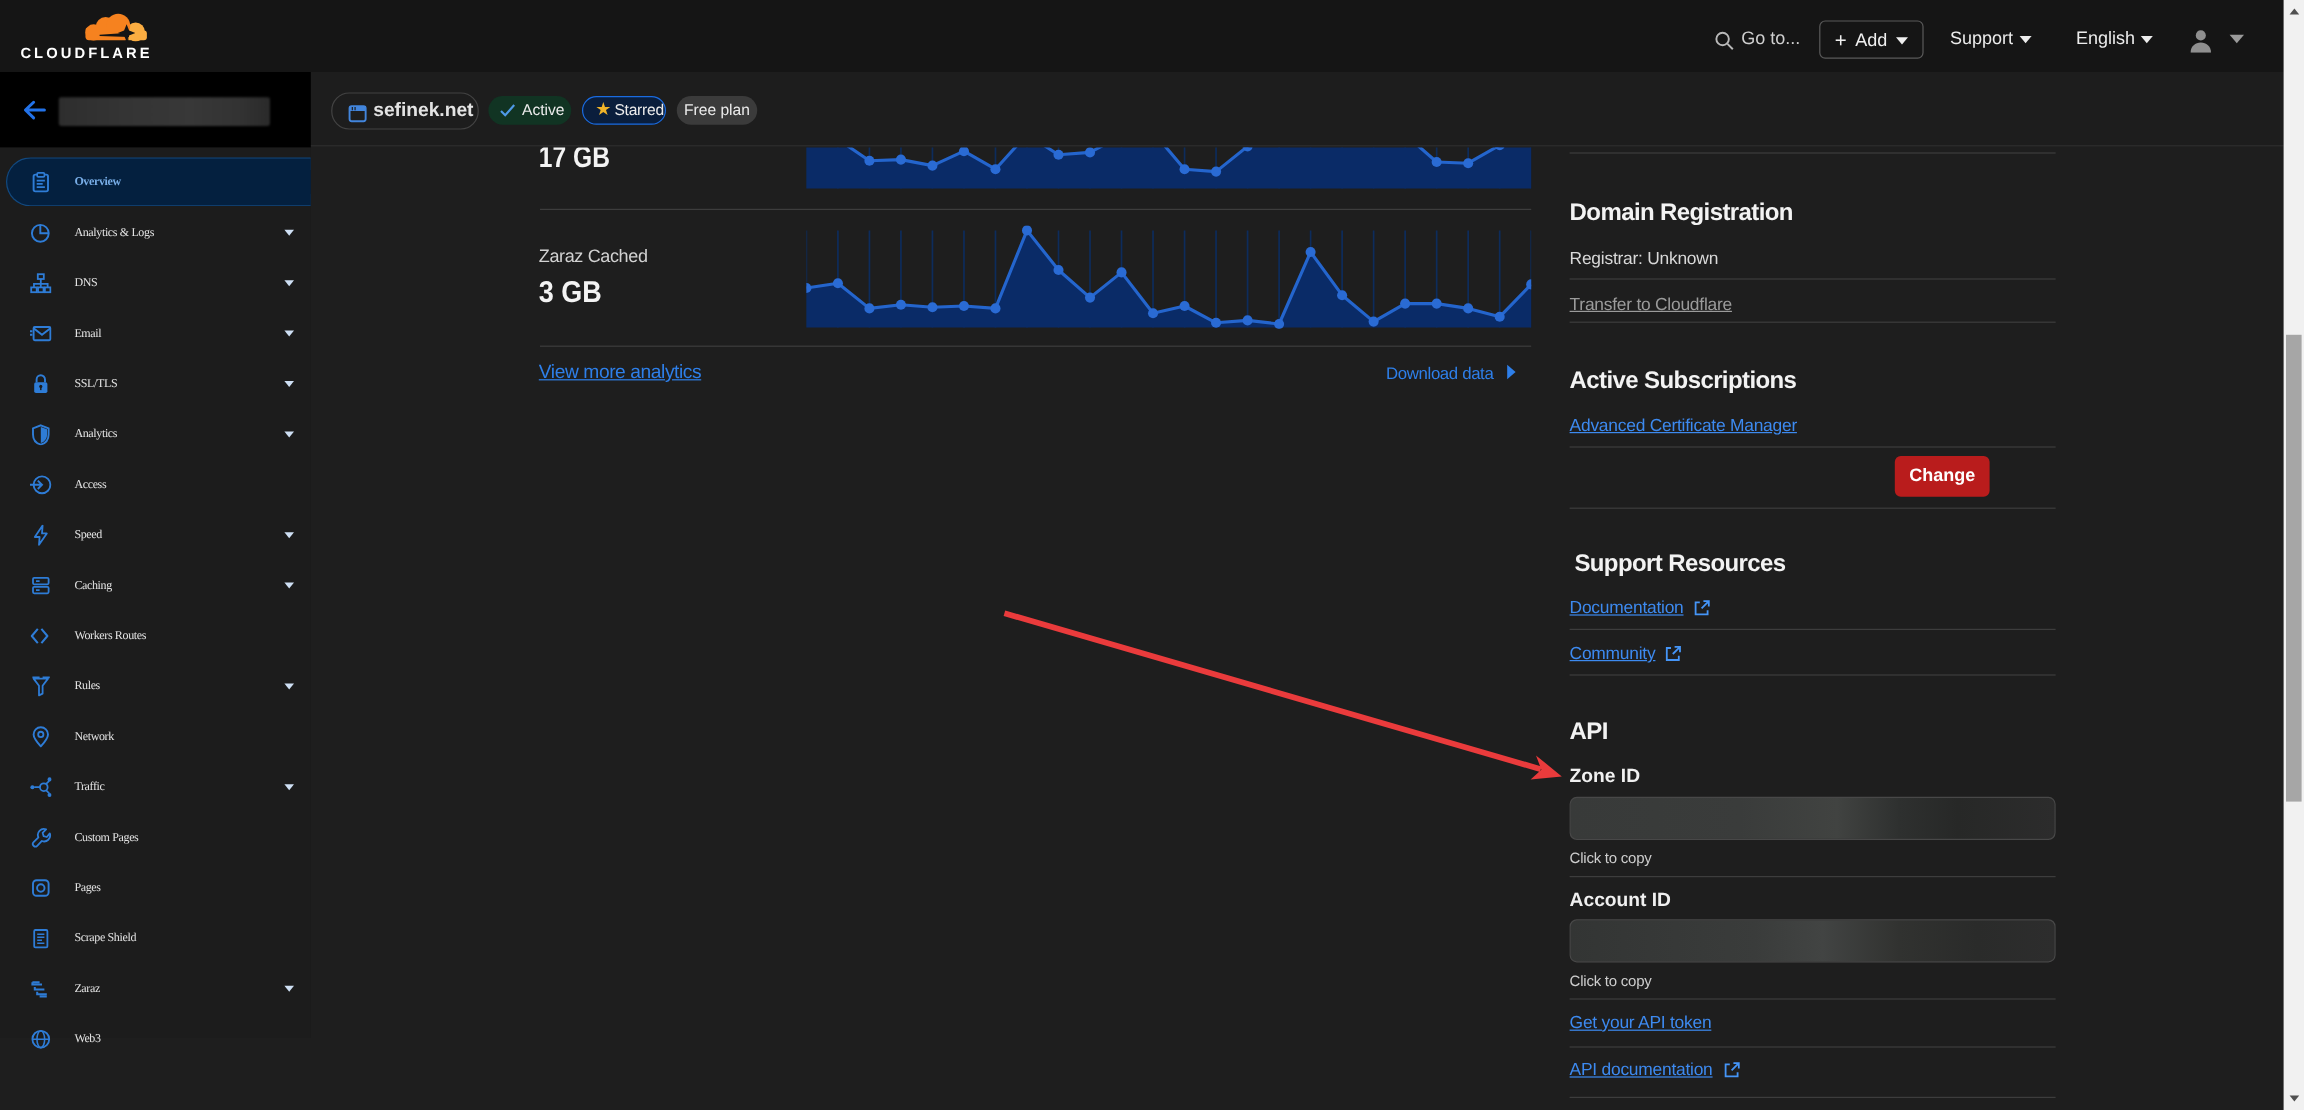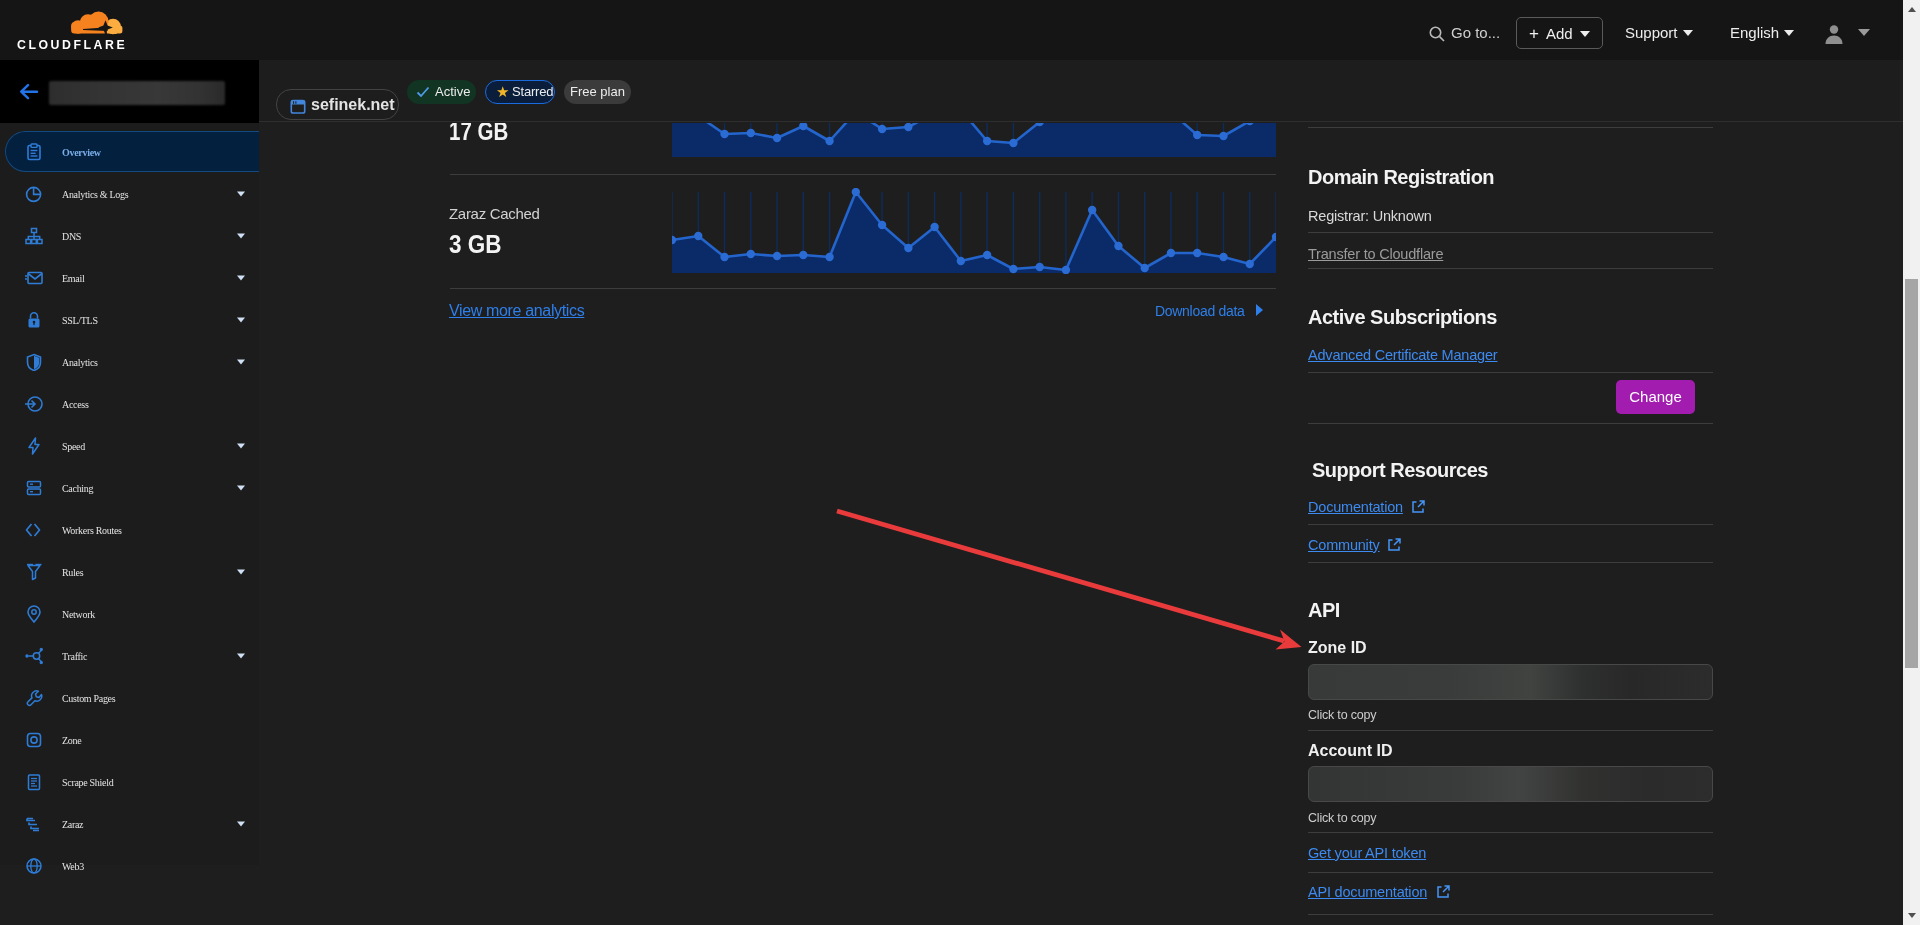--- a/index.html
+++ b/index.html
@@ -92,21 +92,21 @@
 
   <div class="abs" id="bar2"></div>
   <div class="abs" id="bar2l"></div>
 
   <svg class="abs" style="left:19px; top:82px;" width="20" height="20" viewBox="0 0 20 20">
     <path d="M18 9.7H2.5 M9 3.2 2.2 9.7l6.8 6.5" fill="none" stroke="#2272e8" stroke-width="2.5" stroke-linecap="round" stroke-linejoin="round"></path>
   </svg>
   <div class="abs" style="left:49px; top:81px; width:176px; height:24px; border-radius:2px;
       background:linear-gradient(90deg,#2e2e2e 0%,#343434 30%,#383838 62%,#333333 85%,#2a2a2a 100%); filter:blur(1px);"></div>
 
-  <div class="abs" style="left:276px; top:77px; width:123px; height:31px; border:1px solid #434343; border-radius:15px;margin-top:12px;">
+  <div class="abs" style="left:276px; top:77px; width:123px; height:31px; border:1px solid #434343; border-radius:15px;">
     <svg style="position:absolute; left:13px; top:9px;" width="16" height="16" viewBox="0 0 16 16">
       <rect x="1.3" y="1.5" width="13.4" height="12.5" rx="1.8" fill="none" stroke="#4285dc" stroke-width="1.6"></rect>
       <rect x="1.3" y="1.5" width="13.4" height="4" fill="#4285dc"></rect>
       <line x1="3.6" y1="2.2" x2="3.6" y2="4.8" stroke="#1d1d1d" stroke-width="1"></line>
       <line x1="5.9" y1="2.2" x2="5.9" y2="4.8" stroke="#1d1d1d" stroke-width="1"></line>
     </svg>
     <span style="position:absolute; left:34px; top:6px; color:#e3e3e3; font-size:16px; font-weight:bold;">sefinek.net</span>
   </div>
   <div class="pill" style="left:407px; width:69px; background:#113423;">
     <svg style="position:absolute; left:9px; top:6px;" width="14" height="12" viewBox="0 0 14 12">
@@ -241,21 +241,21 @@
         <svg class="ico" viewBox="0 0 18 18">
           <path d="M16.5 5.5 a5 5 0 0 1-6.6 6.3 L6 15.8 a2.1 2.1 0 0 1-3-3 l4-3.9 A5 5 0 0 1 13.4 2.2 L10.5 5l.8 2.7 2.7.8z" fill="none" stroke="#2e7cd6" stroke-width="1.5" stroke-linejoin="round"></path>
         </svg>
         <span class="lbl" style="">Custom Pages</span>
       </div>
       <div class="mi" style="top:719px;">
         <svg class="ico" viewBox="0 0 18 18">
           <rect x="2.5" y="2.5" width="13" height="13" rx="3" fill="none" stroke="#2e7cd6" stroke-width="1.6"></rect>
           <circle cx="9" cy="9" r="3.1" fill="none" stroke="#2e7cd6" stroke-width="1.6"></circle>
         </svg>
-        <span class="lbl" style="">Zone</span>
+        <span class="lbl" style="">Pages</span>
       </div>
       <div class="mi" style="top:761px;">
         <svg class="ico" viewBox="0 0 18 18">
           <rect x="3.5" y="2" width="11" height="14.5" rx="1" fill="none" stroke="#2e7cd6" stroke-width="1.5"></rect>
           <line x1="6" y1="5.5" x2="12" y2="5.5" stroke="#2e7cd6" stroke-width="1.3"></line>
           <line x1="6" y1="8" x2="12" y2="8" stroke="#2e7cd6" stroke-width="1.3"></line>
           <line x1="6" y1="10.5" x2="10" y2="10.5" stroke="#2e7cd6" stroke-width="1.3"></line>
           <line x1="6" y1="13" x2="12" y2="13" stroke="#2e7cd6" stroke-width="1.3"></line>
         </svg>
         <span class="lbl" style="">Scrape Shield</span>
@@ -399,21 +399,21 @@
 
   <div class="divider" style="left:1308px; top:127px; width:405px;"></div>
   <div class="abs h2" style="left:1308px; top:166px;">Domain Registration</div>
   <div class="abs" style="left:1308px; top:208px; color:#d9d9d9; font-size:14.5px; letter-spacing:-0.2px;">Registrar: Unknown</div>
   <div class="divider" style="left:1308px; top:232px; width:405px;"></div>
   <div class="abs" style="left:1308px; top:246px; color:#9b9b9b; font-size:14.5px; letter-spacing:-0.2px; text-decoration:underline;">Transfer to Cloudflare</div>
   <div class="divider" style="left:1308px; top:268px; width:405px;"></div>
   <div class="abs h2" style="left:1308px; top:306px;">Active Subscriptions</div>
   <div class="abs link" style="left:1308px; top:347px;">Advanced Certificate Manager</div>
   <div class="divider" style="left:1308px; top:372px; width:405px;"></div>
-  <div class="abs" style="left:1616px; top:380px; width:79px; height:34px; background:#a21caf; border-radius:5px; color:#fff; font-size:15px; text-align:center; line-height:34px;">Change</div>
+  <div class="abs" style="left:1579px; top:380px; width:79px; height:34px; background:#b91c1c; border-radius:5px; color:#fff; font-size:15px; text-align:center; line-height:34px;font-weight:bold;">Change</div>
   <div class="divider" style="left:1308px; top:423px; width:405px;"></div>
 
   <div class="abs h2" style="left:1312px; top:459px;">Support Resources</div>
   <div class="abs link" style="left:1308px; top:499px;">Documentation</div>
   <svg class="abs ext" style="left:1411px; top:499px;" width="15" height="15" viewBox="0 0 15 15">
     <path d="M5.5 3H2v10h10V9.5 M8.5 2H13v4.5 M13 2 7 8" fill="none" stroke="#4595f7" stroke-width="1.5"></path>
   </svg>
   <div class="divider" style="left:1308px; top:524px; width:405px;"></div>
   <div class="abs link" style="left:1308px; top:537px;">Community</div>
   <svg class="abs ext" style="left:1387px; top:537px;" width="15" height="15" viewBox="0 0 15 15">

